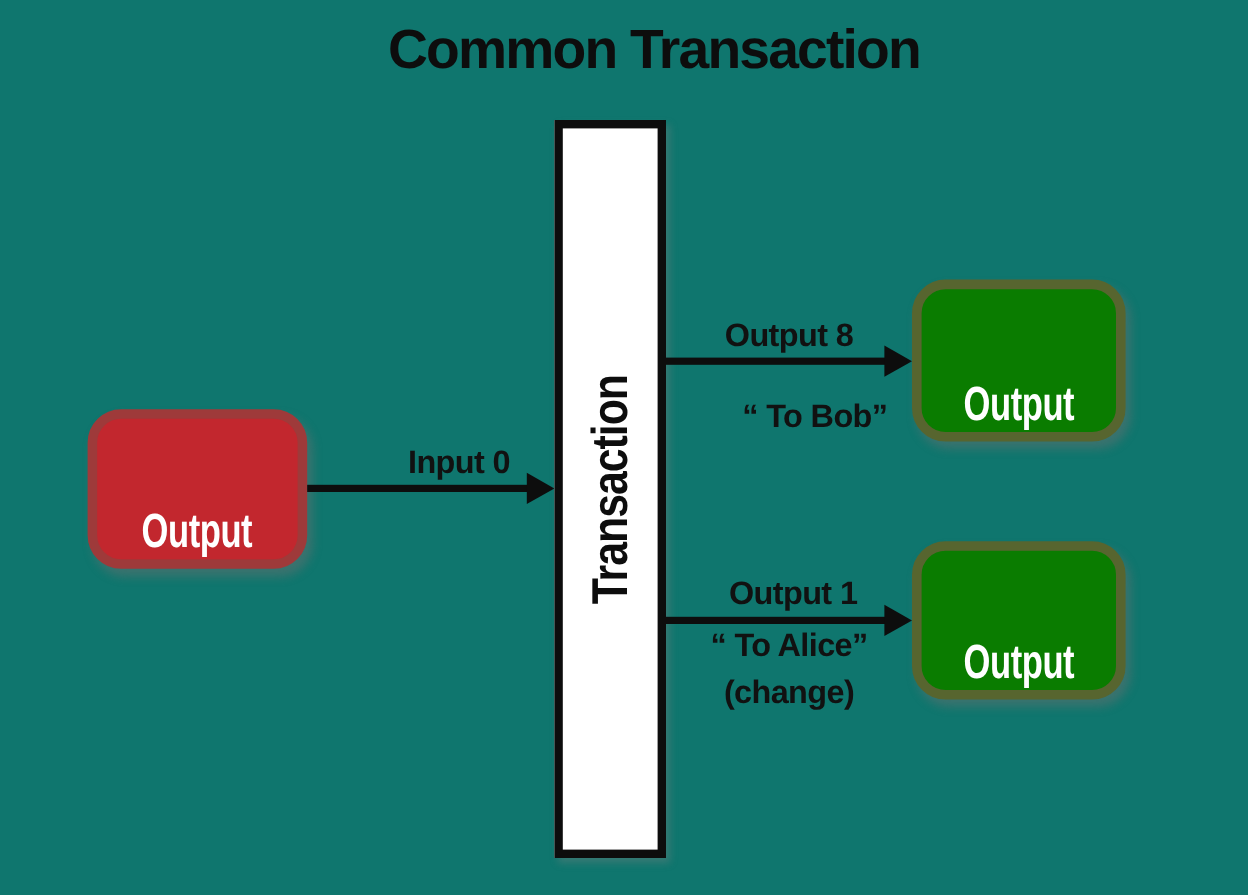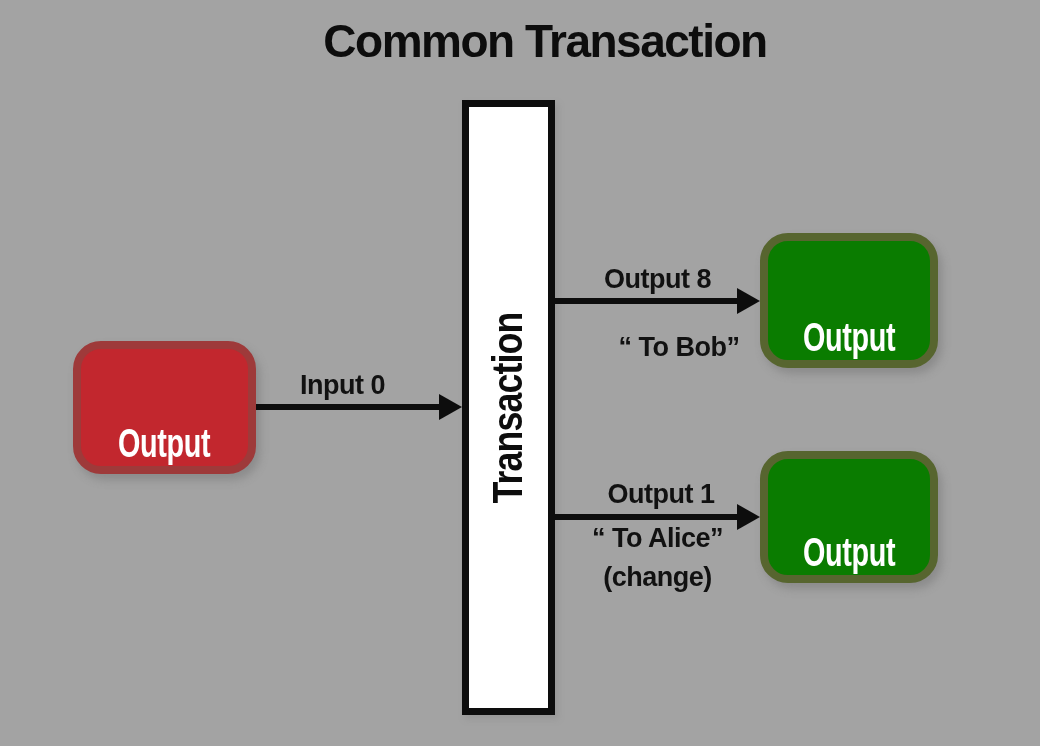--- a/index.html
+++ b/index.html
@@ -5,21 +5,21 @@
   html, body {
     margin: 0;
     padding: 0;
     background: #ffffff;
     font-family: "Liberation Sans", sans-serif;
   }
   #canvas {
     position: relative;
     width: 1040px;
     height: 746px;
-    background: #a3a3a3;
+    background: #0f766e;
     overflow: hidden;
   }
   
   .title {
     position: absolute;
     top: 14px;
     left: 50px;
     right: 0;
     text-align: center;
     font-size: 46px;
@@ -103,21 +103,21 @@
   .alabel, .asublabel {
     position: absolute;
     text-align: center;
     color: #111111;
     font-weight: 700;
     font-size: 27px;
     letter-spacing: -0.5px;
     white-space: pre-line;
     line-height: 1.45;
   }
-  #label-input      { left: 256px; width: 173px; top: 366px; }
+  #label-input      { left: 256px; width: 173px; top: 366px; padding-left: 40px; }
   #sublabel-input   { left: 246px; width: 226px; top: 418px; }
   #label-output0    { left: 555px; width: 205px; top: 260px; }
   #sublabel-output0 { left: 555px; width: 248px; top: 328px; }
   #label-output1    { left: 555px; width: 212px; top: 475px; }
   #sublabel-output1 { left: 555px; width: 205px; top: 519px; }
 </style>
 </head>
 <body>
 
 <div id="canvas">

